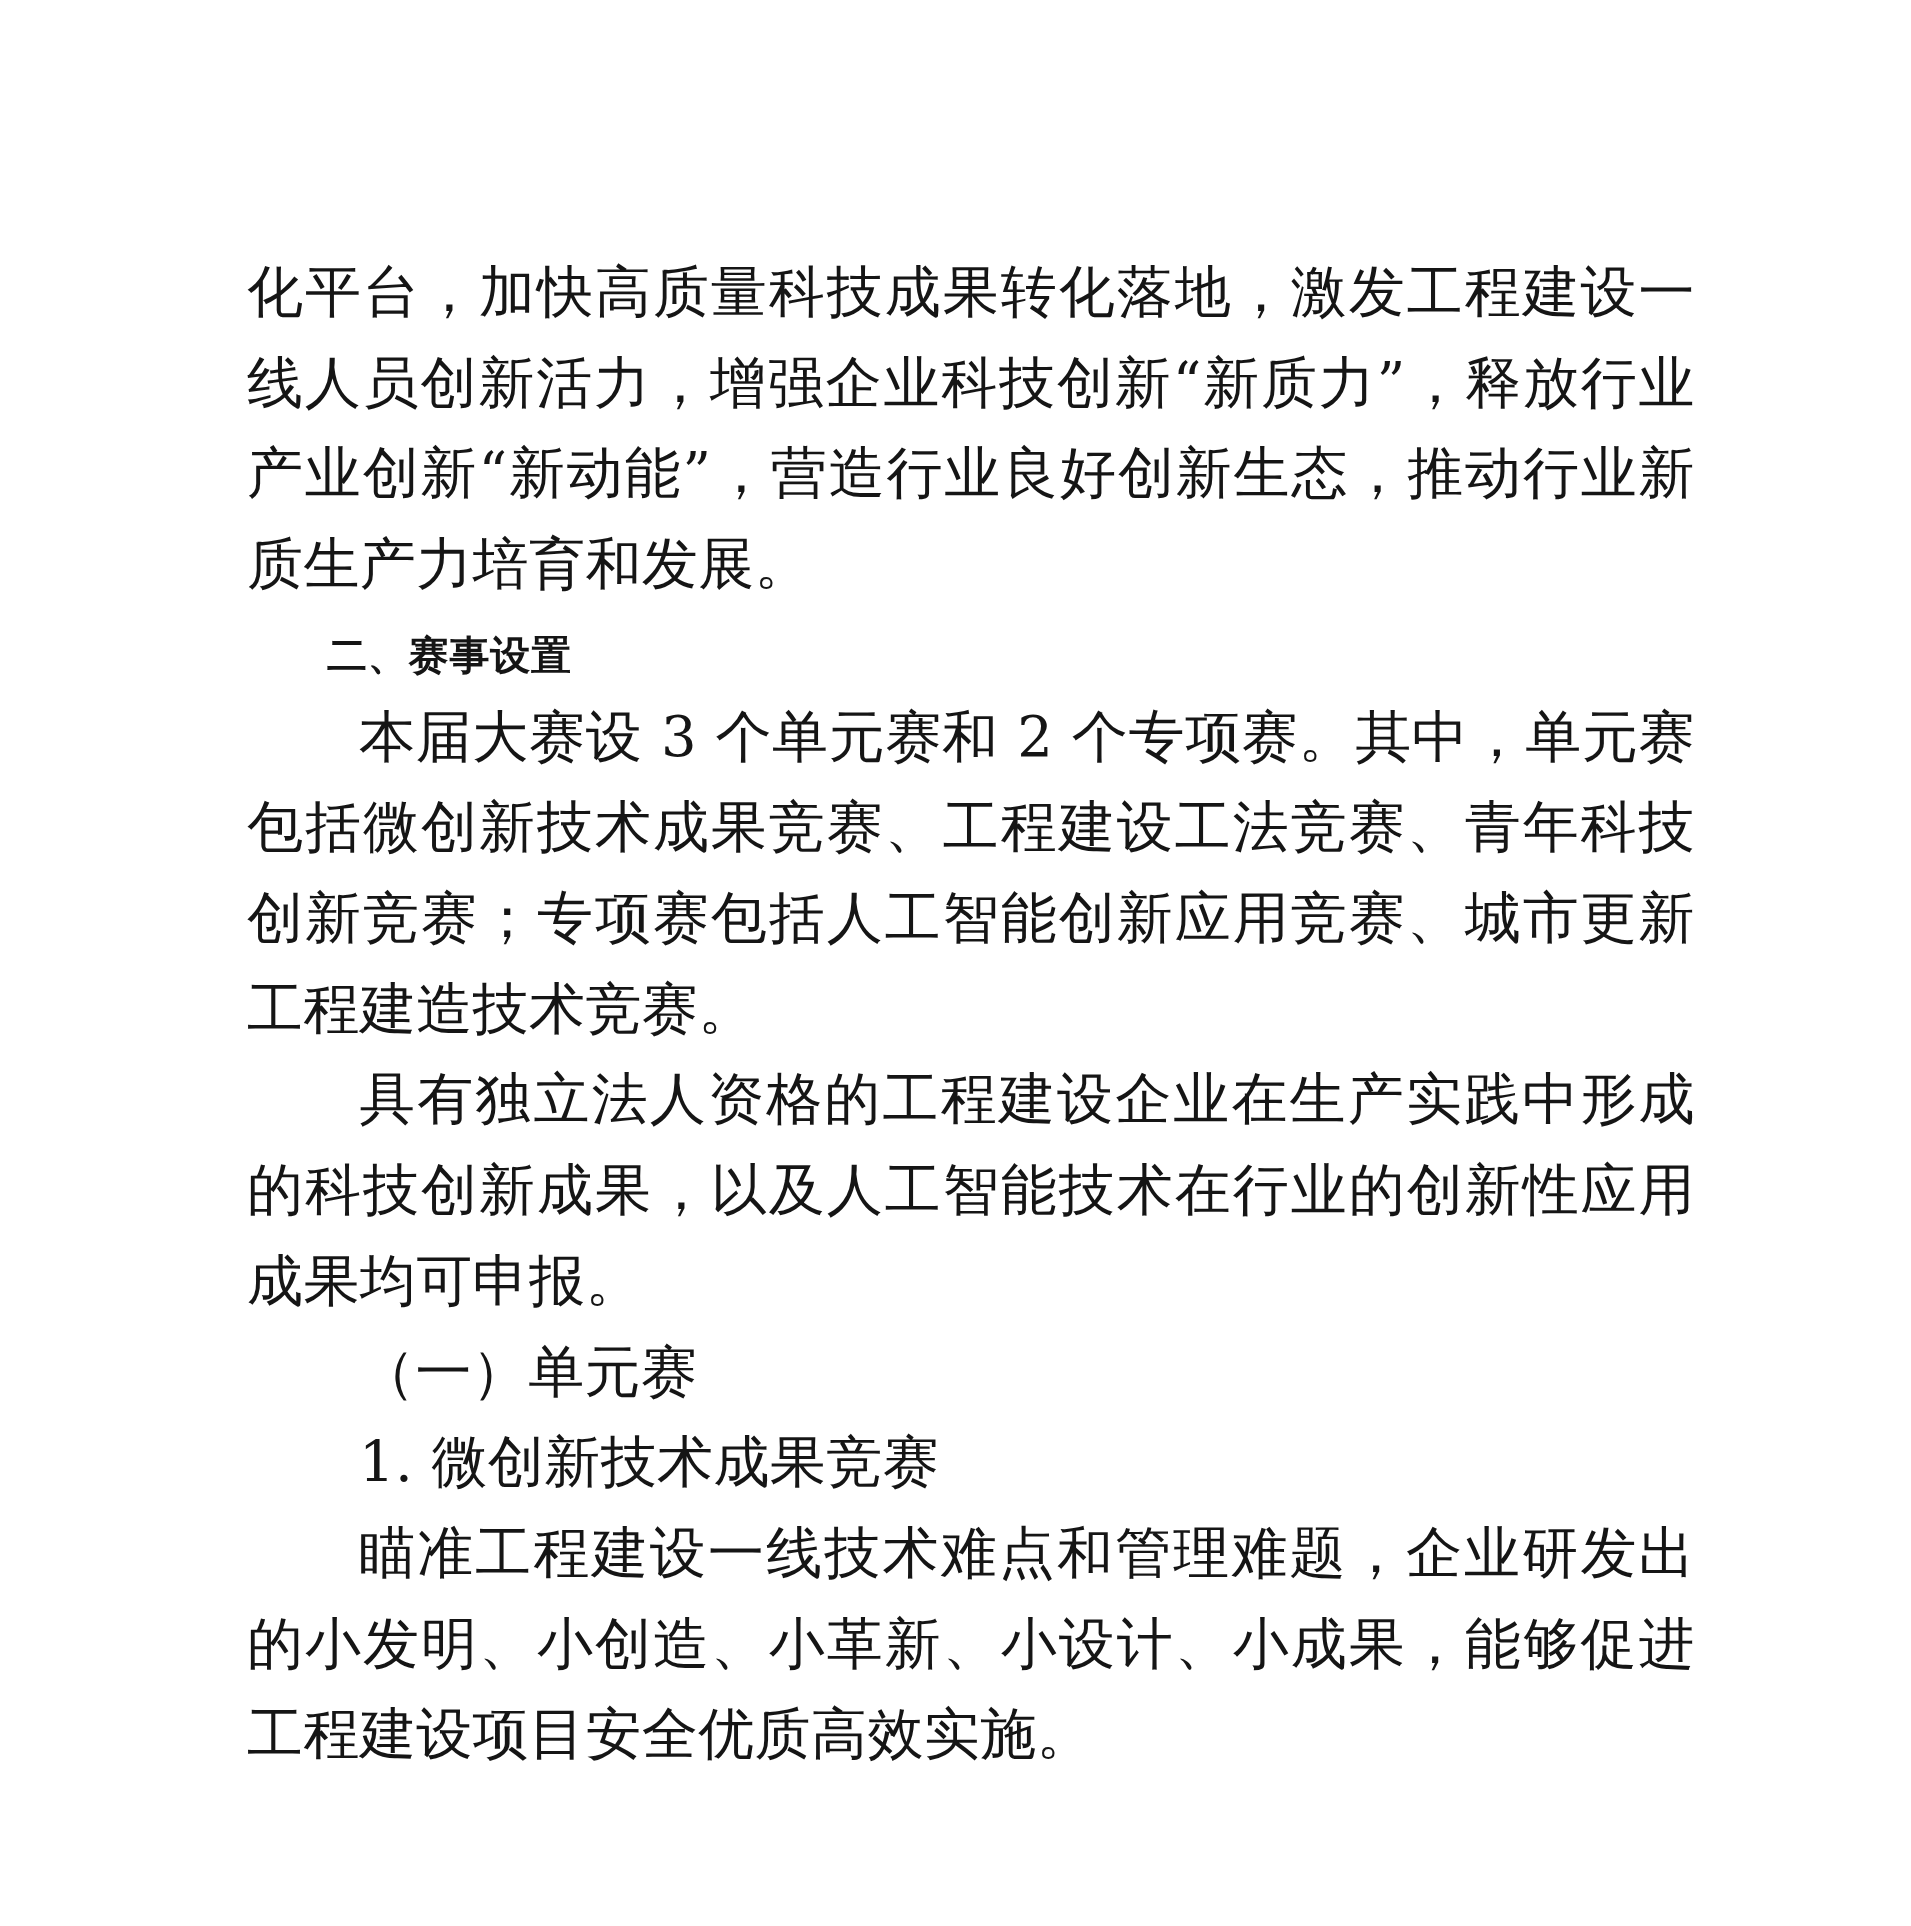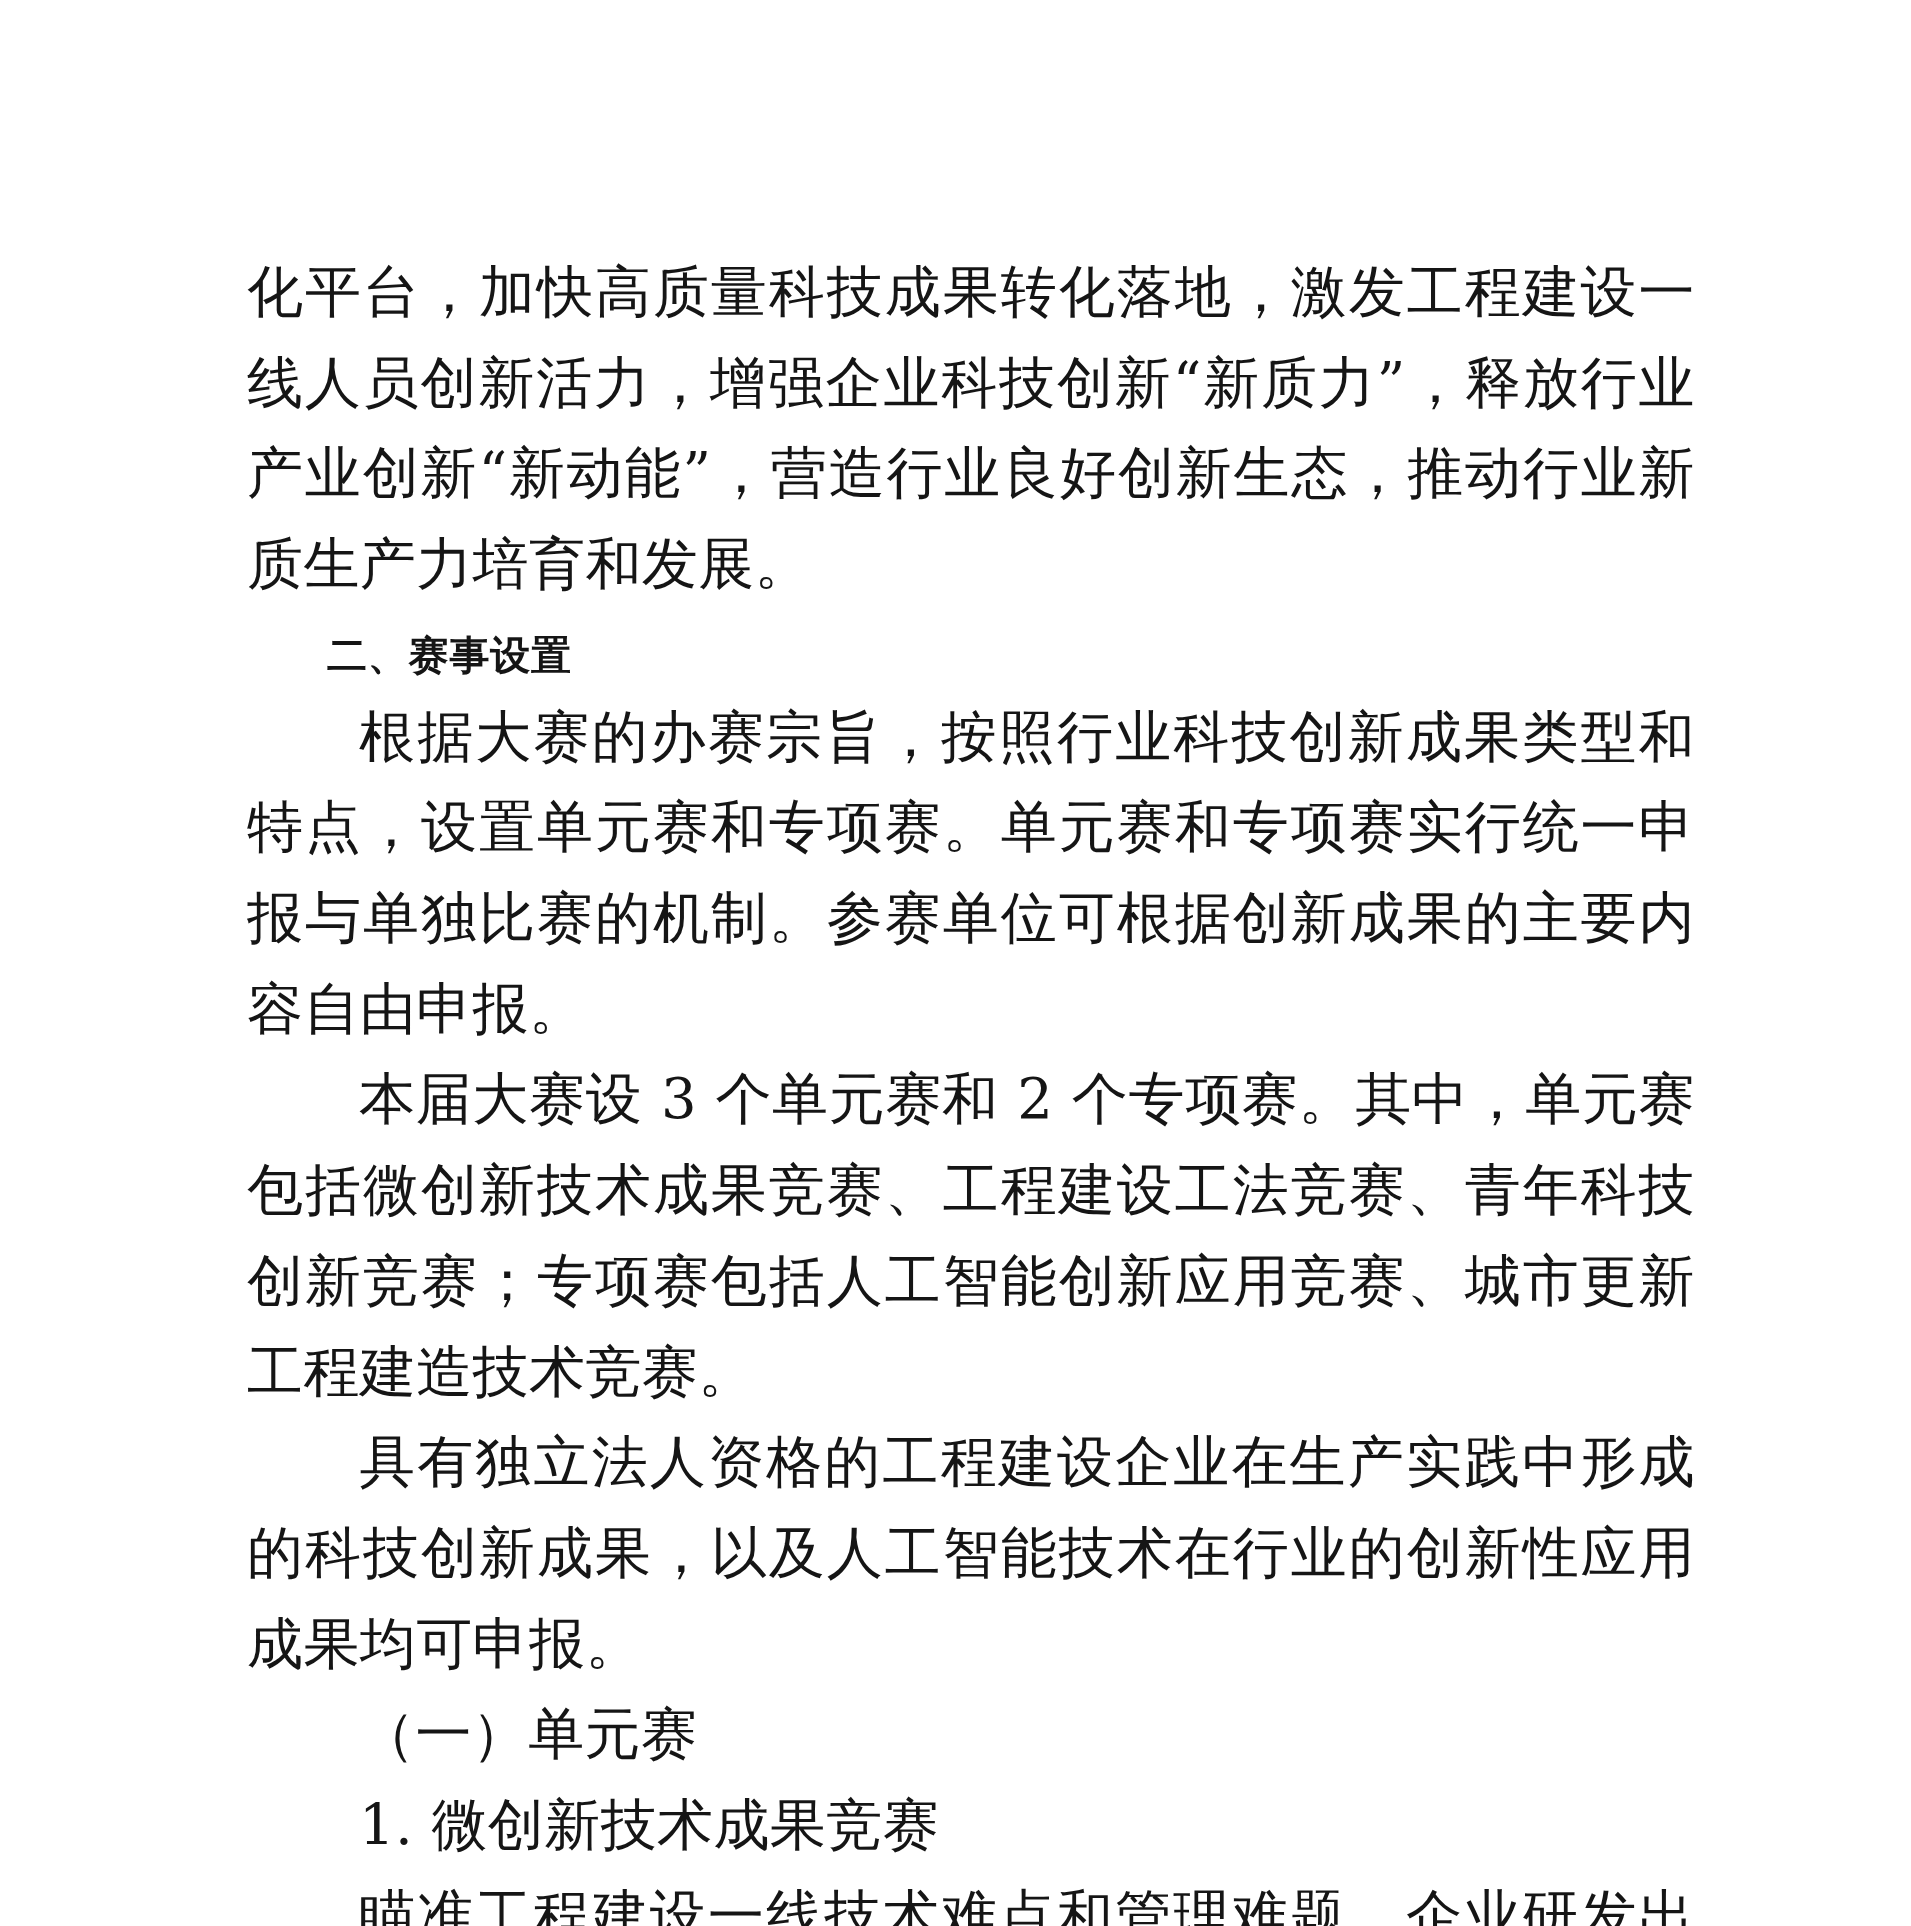--- a/index.html
+++ b/index.html
@@ -56,21 +56,20 @@
 </head>
 <body>
 
 <div class="page">
   <div class="doc-body">
 
     <p class="noindent">化平台，加快高质量科技成果转化落地，激发工程建设一线人员创新活力，增强企业科技创新“新质力”，释放行业产业创新“新动能”，营造行业良好创新生态，推动行业新质生产力培育和发展。</p>
 
     <p class="heading">二、赛事设置</p>
 
-    <p class="indent">根据大赛的办赛宗旨，按照行业科技创新成果类型和特点，设置单元赛和专项赛。单元赛和专项赛实行统一申报与单独比赛的机制。参赛单位可根据创新成果的主要内容自由申报。</p>
 
     <p class="indent">本届大赛设 3 个单元赛和 2 个专项赛。其中，单元赛包括微创新技术成果竞赛、工程建设工法竞赛、青年科技创新竞赛；专项赛包括人工智能创新应用竞赛、城市更新工程建造技术竞赛。</p>
 
 
     <p class="indent">具有独立法人资格的工程建设企业在生产实践中形成的科技创新成果，以及人工智能技术在行业的创新性应用成果均可申报。</p>
 
     <p class="indent">（一）单元赛</p>
 
     <p class="indent">1. 微创新技术成果竞赛</p>
 

